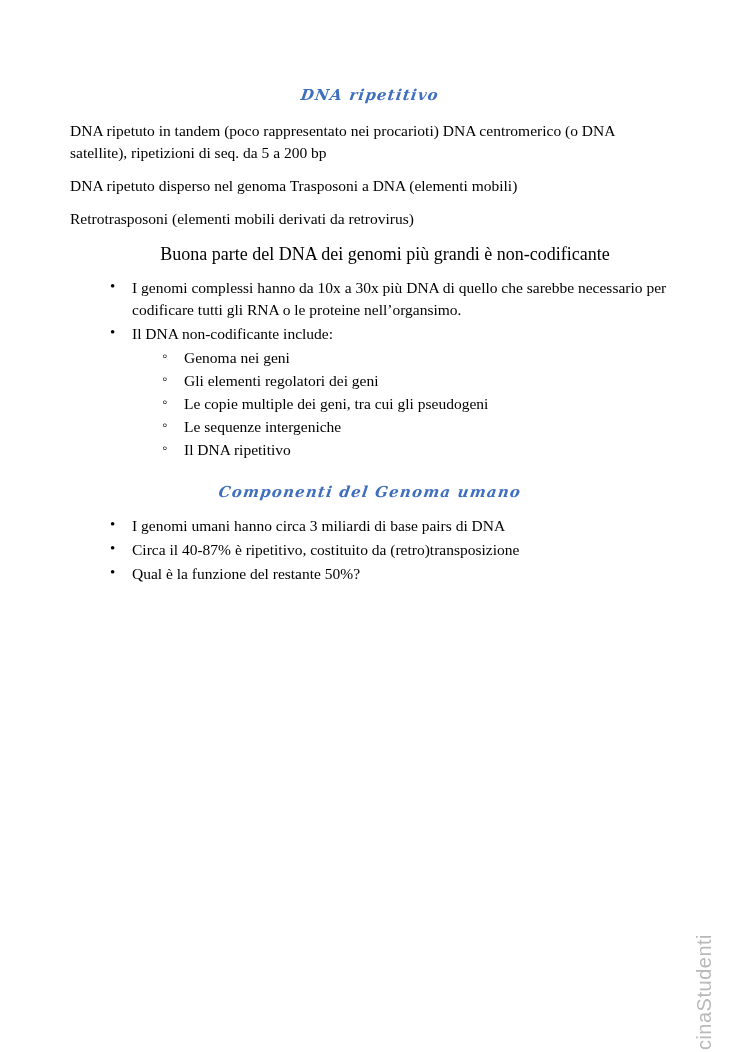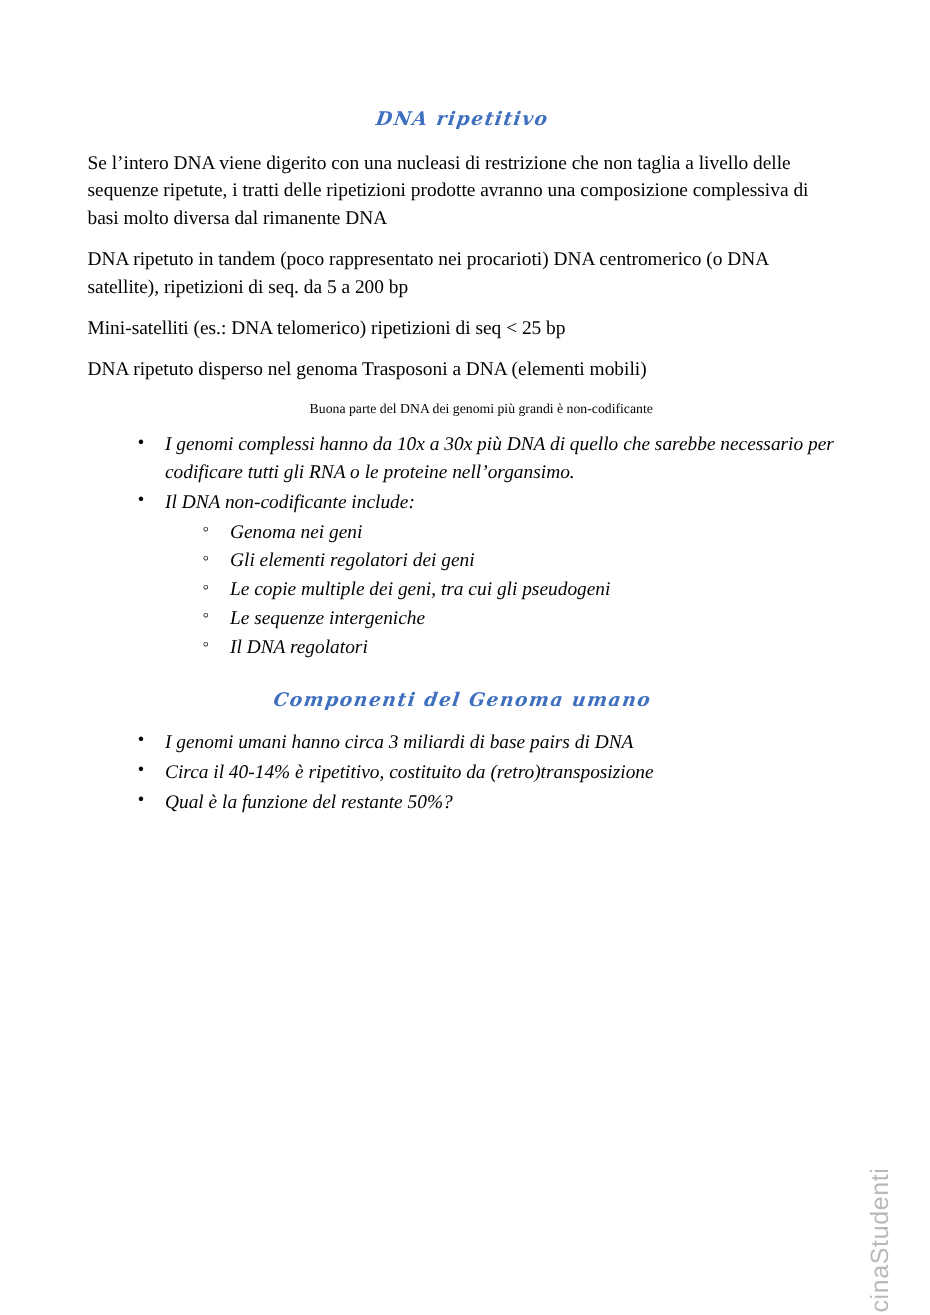--- a/index.html
+++ b/index.html
@@ -47,36 +47,35 @@
     margin: 0 0 11px 0;
     font-size: 15.5px;
     line-height: 1.42;
     text-align: left;
   }
   .b {
     font-weight: normal;
   }
   .centered-line {
     margin: 14px 0 12px 0;
-    font-size: 11px;
+    font-size: 18px;
     text-align: center;
     padding-left: 30px;
   }
   ul.bullets {
     list-style: none;
     margin: 0 0 4px 0;
     padding: 0 0 0 40px;
   }
   ul.bullets > li {
     position: relative;
     font-size: 15.5px;
     line-height: 1.42;
     margin-bottom: 2px;
     padding-left: 22px;
-    font-style: italic;
   }
   ul.bullets > li::before {
     content: "\2022";
     position: absolute;
     left: 0;
     top: -1px;
     font-size: 15px;
   }
   ul.sub {
     list-style: none;
@@ -112,57 +111,56 @@
 </style>
 </head>
 <body>
 
 <div class="page">
 
   <div class="content">
 
     <div class="title-script">DNA ripetitivo</div>
 
-    <p class="para">Se l’intero DNA viene digerito con una nucleasi di restrizione che non taglia a livello delle sequenze ripetute, i tratti delle ripetizioni prodotte avranno una composizione complessiva di basi molto diversa dal rimanente DNA</p>
 
     <p class="para">
       <span class="b">DNA ripetuto in tandem</span><span> (poco rappresentato nei procarioti) </span><span class="b">DNA centromerico</span><span> (</span><span class="b">o DNA satellite</span><span>), ripetizioni di seq. da 5 a 200 bp</span>
     </p>
 
-    <p class="para">
-      <span class="b">Mini-satelliti</span><span> (es.: DNA telomerico) ripetizioni di seq &lt; 25 bp</span>
-    </p>
 
 
     <p class="para">
       <span class="b">DNA ripetuto disperso nel genoma Trasposoni a DNA</span><span> (elementi mobili)</span>
     </p>
 
+    <p class="para">
+      <span class="b">Retrotrasposoni</span><span> (elementi mobili derivati da retrovirus)</span>
+    </p>
 
     <div class="centered-line">Buona parte del DNA dei genomi più grandi è non-codificante</div>
 
     <ul class="bullets">
       <li>I genomi complessi hanno da 10x a 30x più DNA di quello che sarebbe necessario per codificare tutti gli RNA o le proteine nell’organsimo.</li>
       <li>
         <span>Il DNA non-codificante include:</span>
         <ul class="sub">
           <li>Genoma nei geni</li>
           <li>Gli elementi regolatori dei geni</li>
           <li>Le copie multiple dei geni, tra cui gli pseudogeni</li>
           <li>Le sequenze intergeniche</li>
-          <li>Il DNA regolatori</li>
+          <li>Il DNA ripetitivo</li>
         </ul>
       </li>
     </ul>
 
     <div class="title-script second">Componenti del Genoma umano</div>
 
     <ul class="bullets">
       <li>I genomi umani hanno circa 3 miliardi di base pairs di DNA</li>
-      <li>Circa il 40-14% è ripetitivo, costituito da (retro)transposizione</li>
+      <li>Circa il 40-87% è ripetitivo, costituito da (retro)transposizione</li>
       <li>Qual è la funzione del restante 50%?</li>
     </ul>
 
   </div>
 
   <div class="watermark">stampatopressoOfficinaStudenti</div>
 
 </div>
 
 </body></html>

